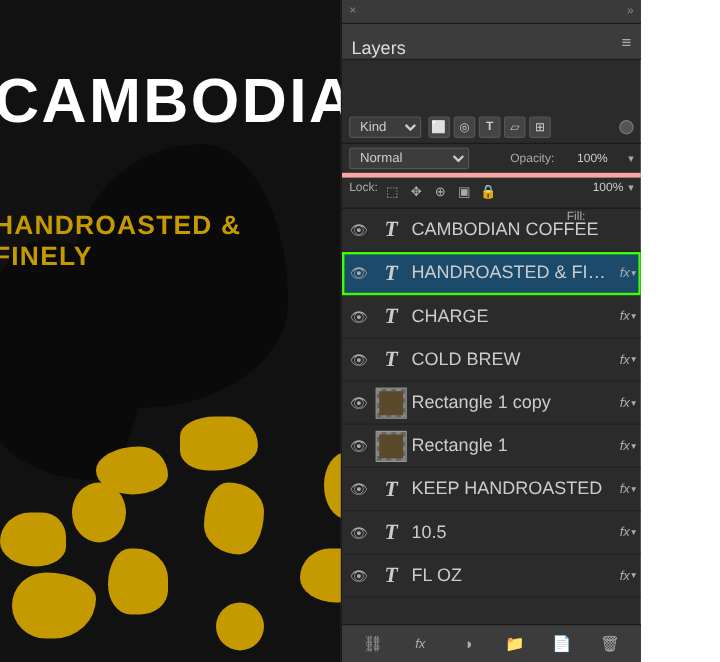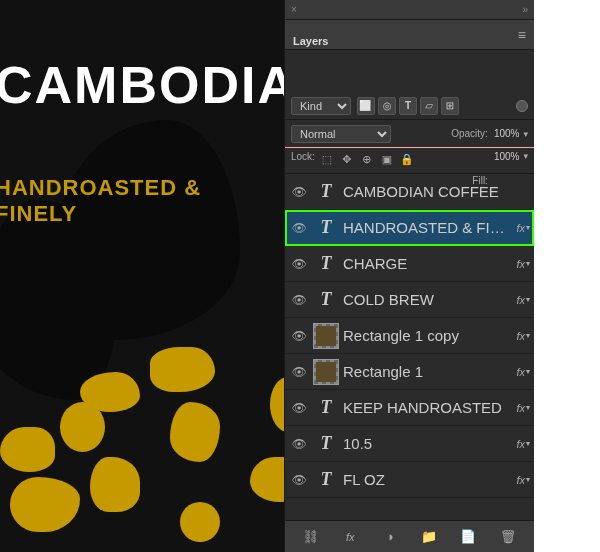--- a/index.html
+++ b/index.html
@@ -93,22 +93,22 @@
       background: #3c3c3c;
       height: 30px;
       display: flex;
       align-items: center;
       justify-content: space-between;
       padding: 0 8px;
       border-bottom: 1px solid #1a1a1a;
     }
 
     .panel-title {
-      font-size: 11px;
-      font-weight: bold;
+      font-size: 15px;
+      font-weight: normal;
       color: #ddd;
       margin-top: 12px;
     }
 
     .panel-menu-icon {
       cursor: pointer;
       color: #aaa;
       font-size: 14px;
     }
 
@@ -160,22 +160,22 @@
       border: 1px solid #777;
       cursor: pointer;
       margin-left: auto;
     }
 
     
     .blend-row {
       display: flex;
       align-items: center;
       padding: 4px 6px;
-      gap: 4px;
-      border-bottom: 1px solid #fca5a5;
+      gap: 17px;
+      border-bottom: 4px solid #fca5a5;
       height: 28px;
     }
 
     .blend-select {
       background: #3c3c3c;
       border: 1px solid #555;
       color: #ccc;
       font-size: 11px;
       padding: 1px 4px;
       border-radius: 2px;

